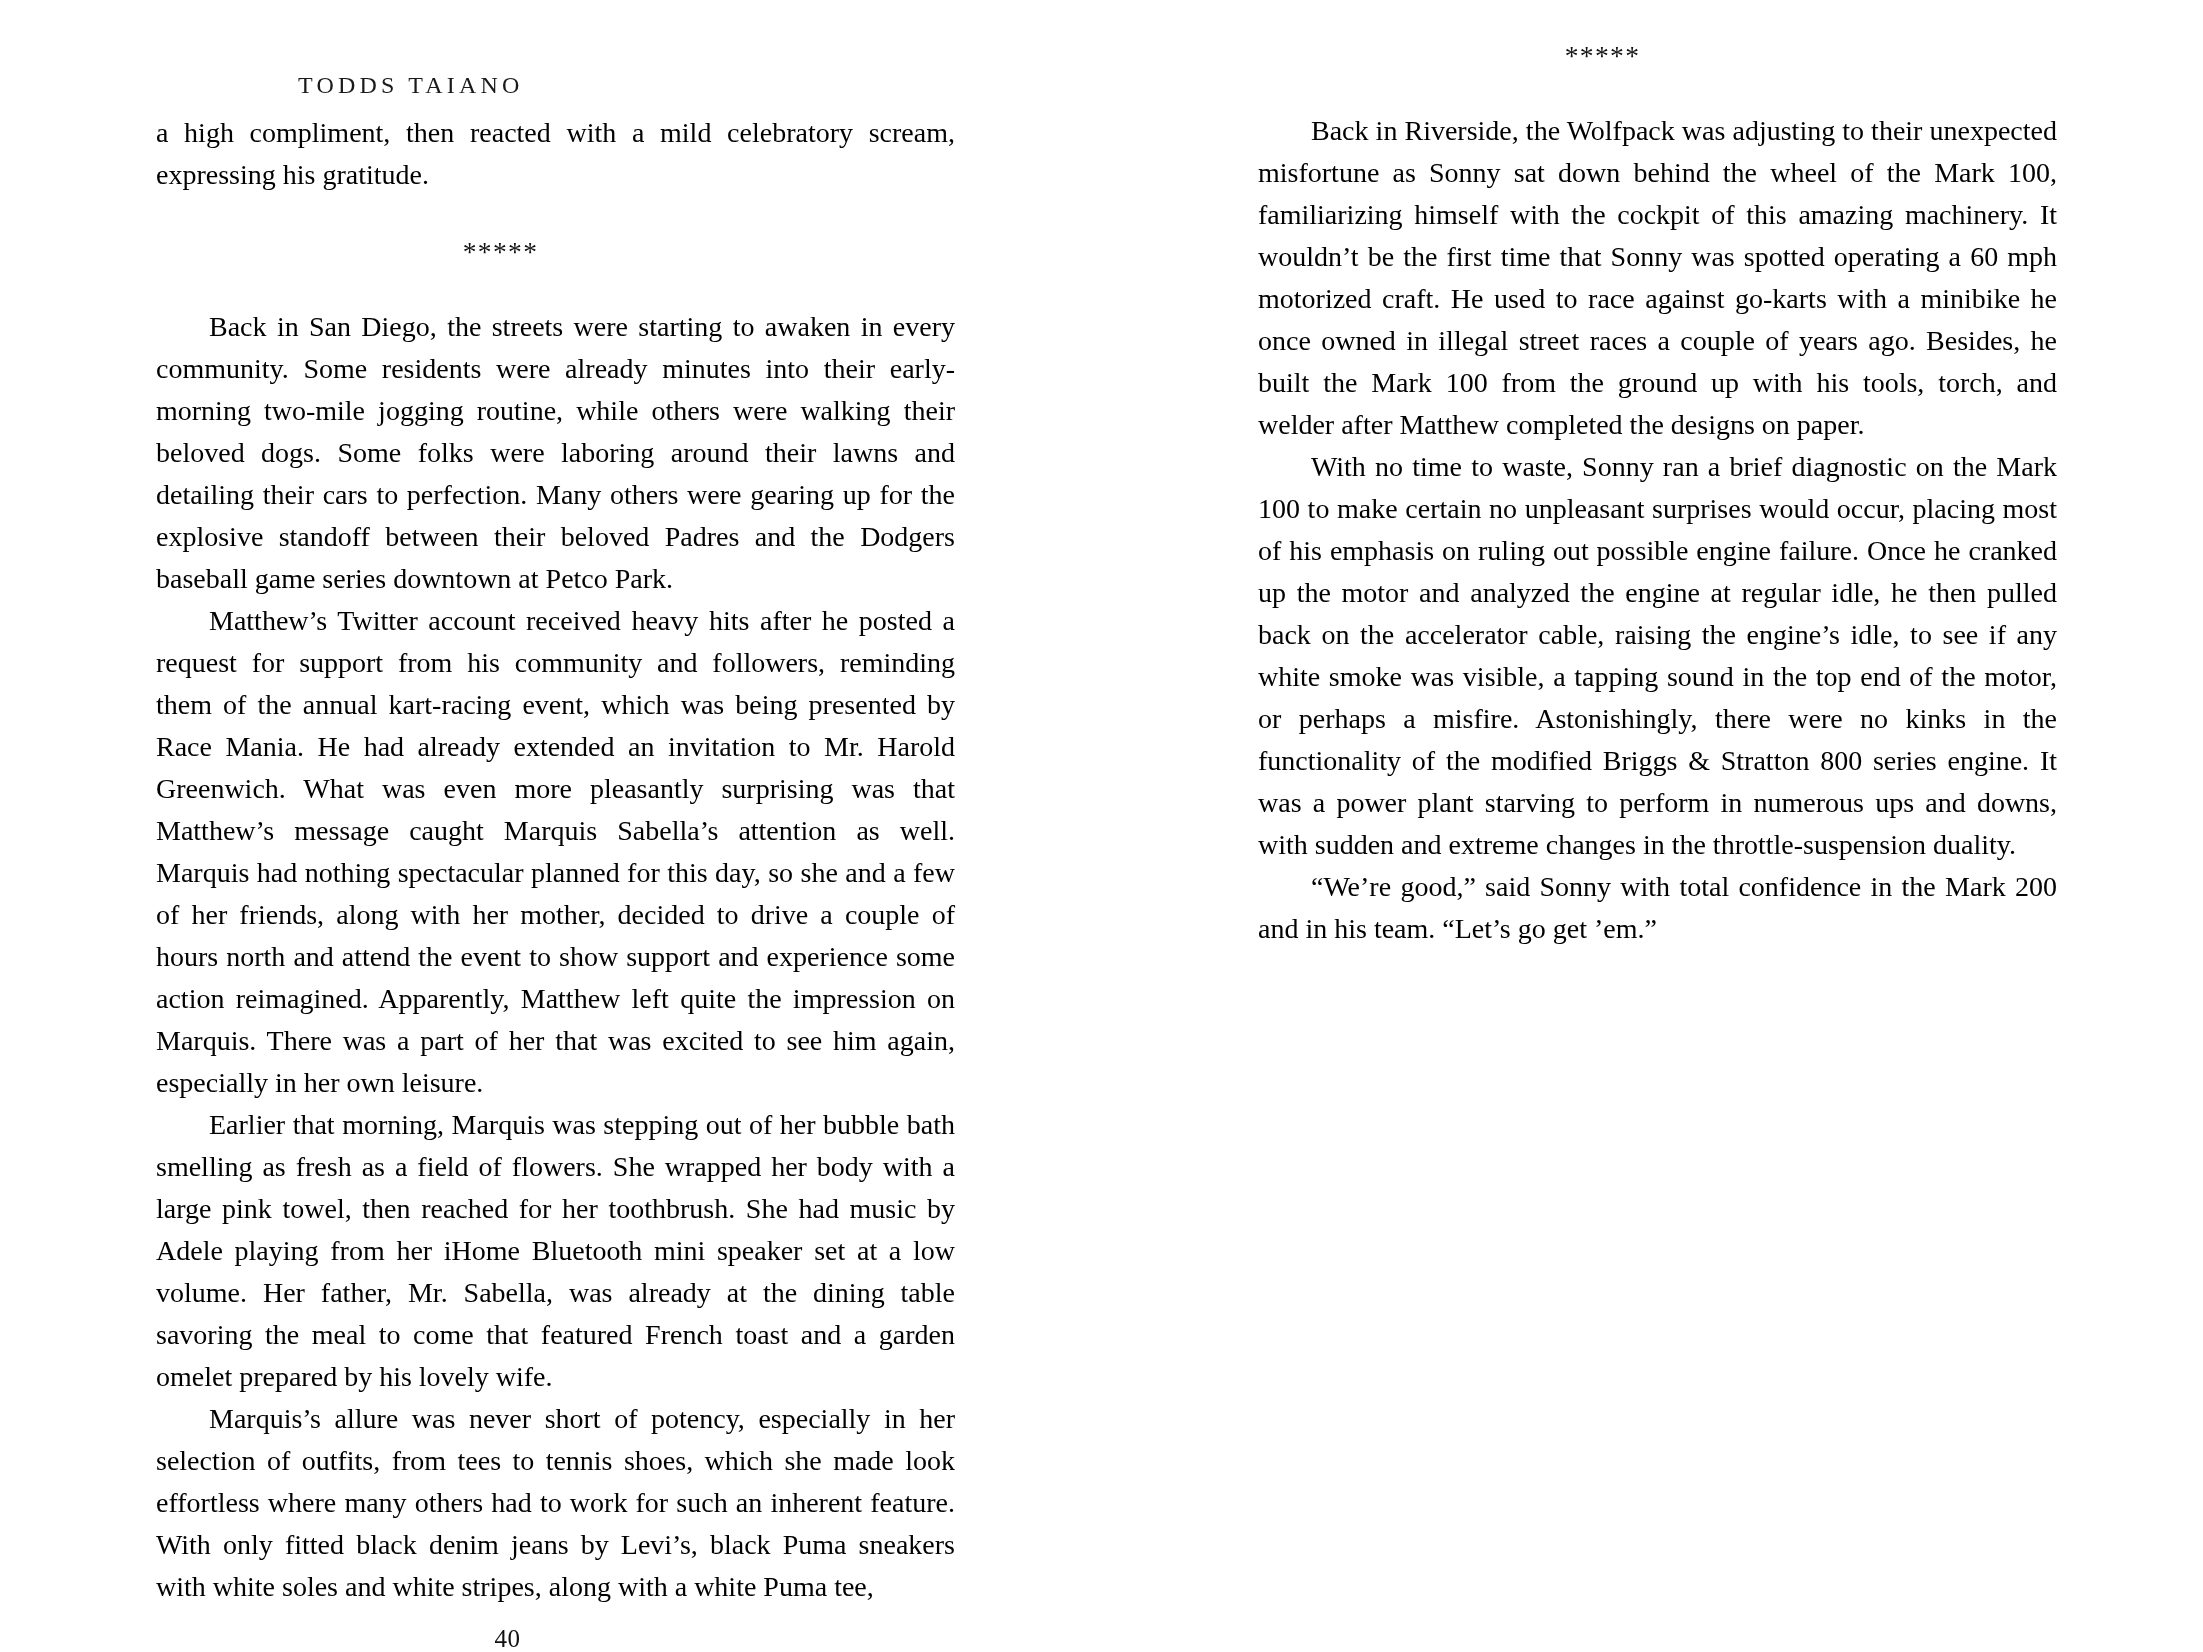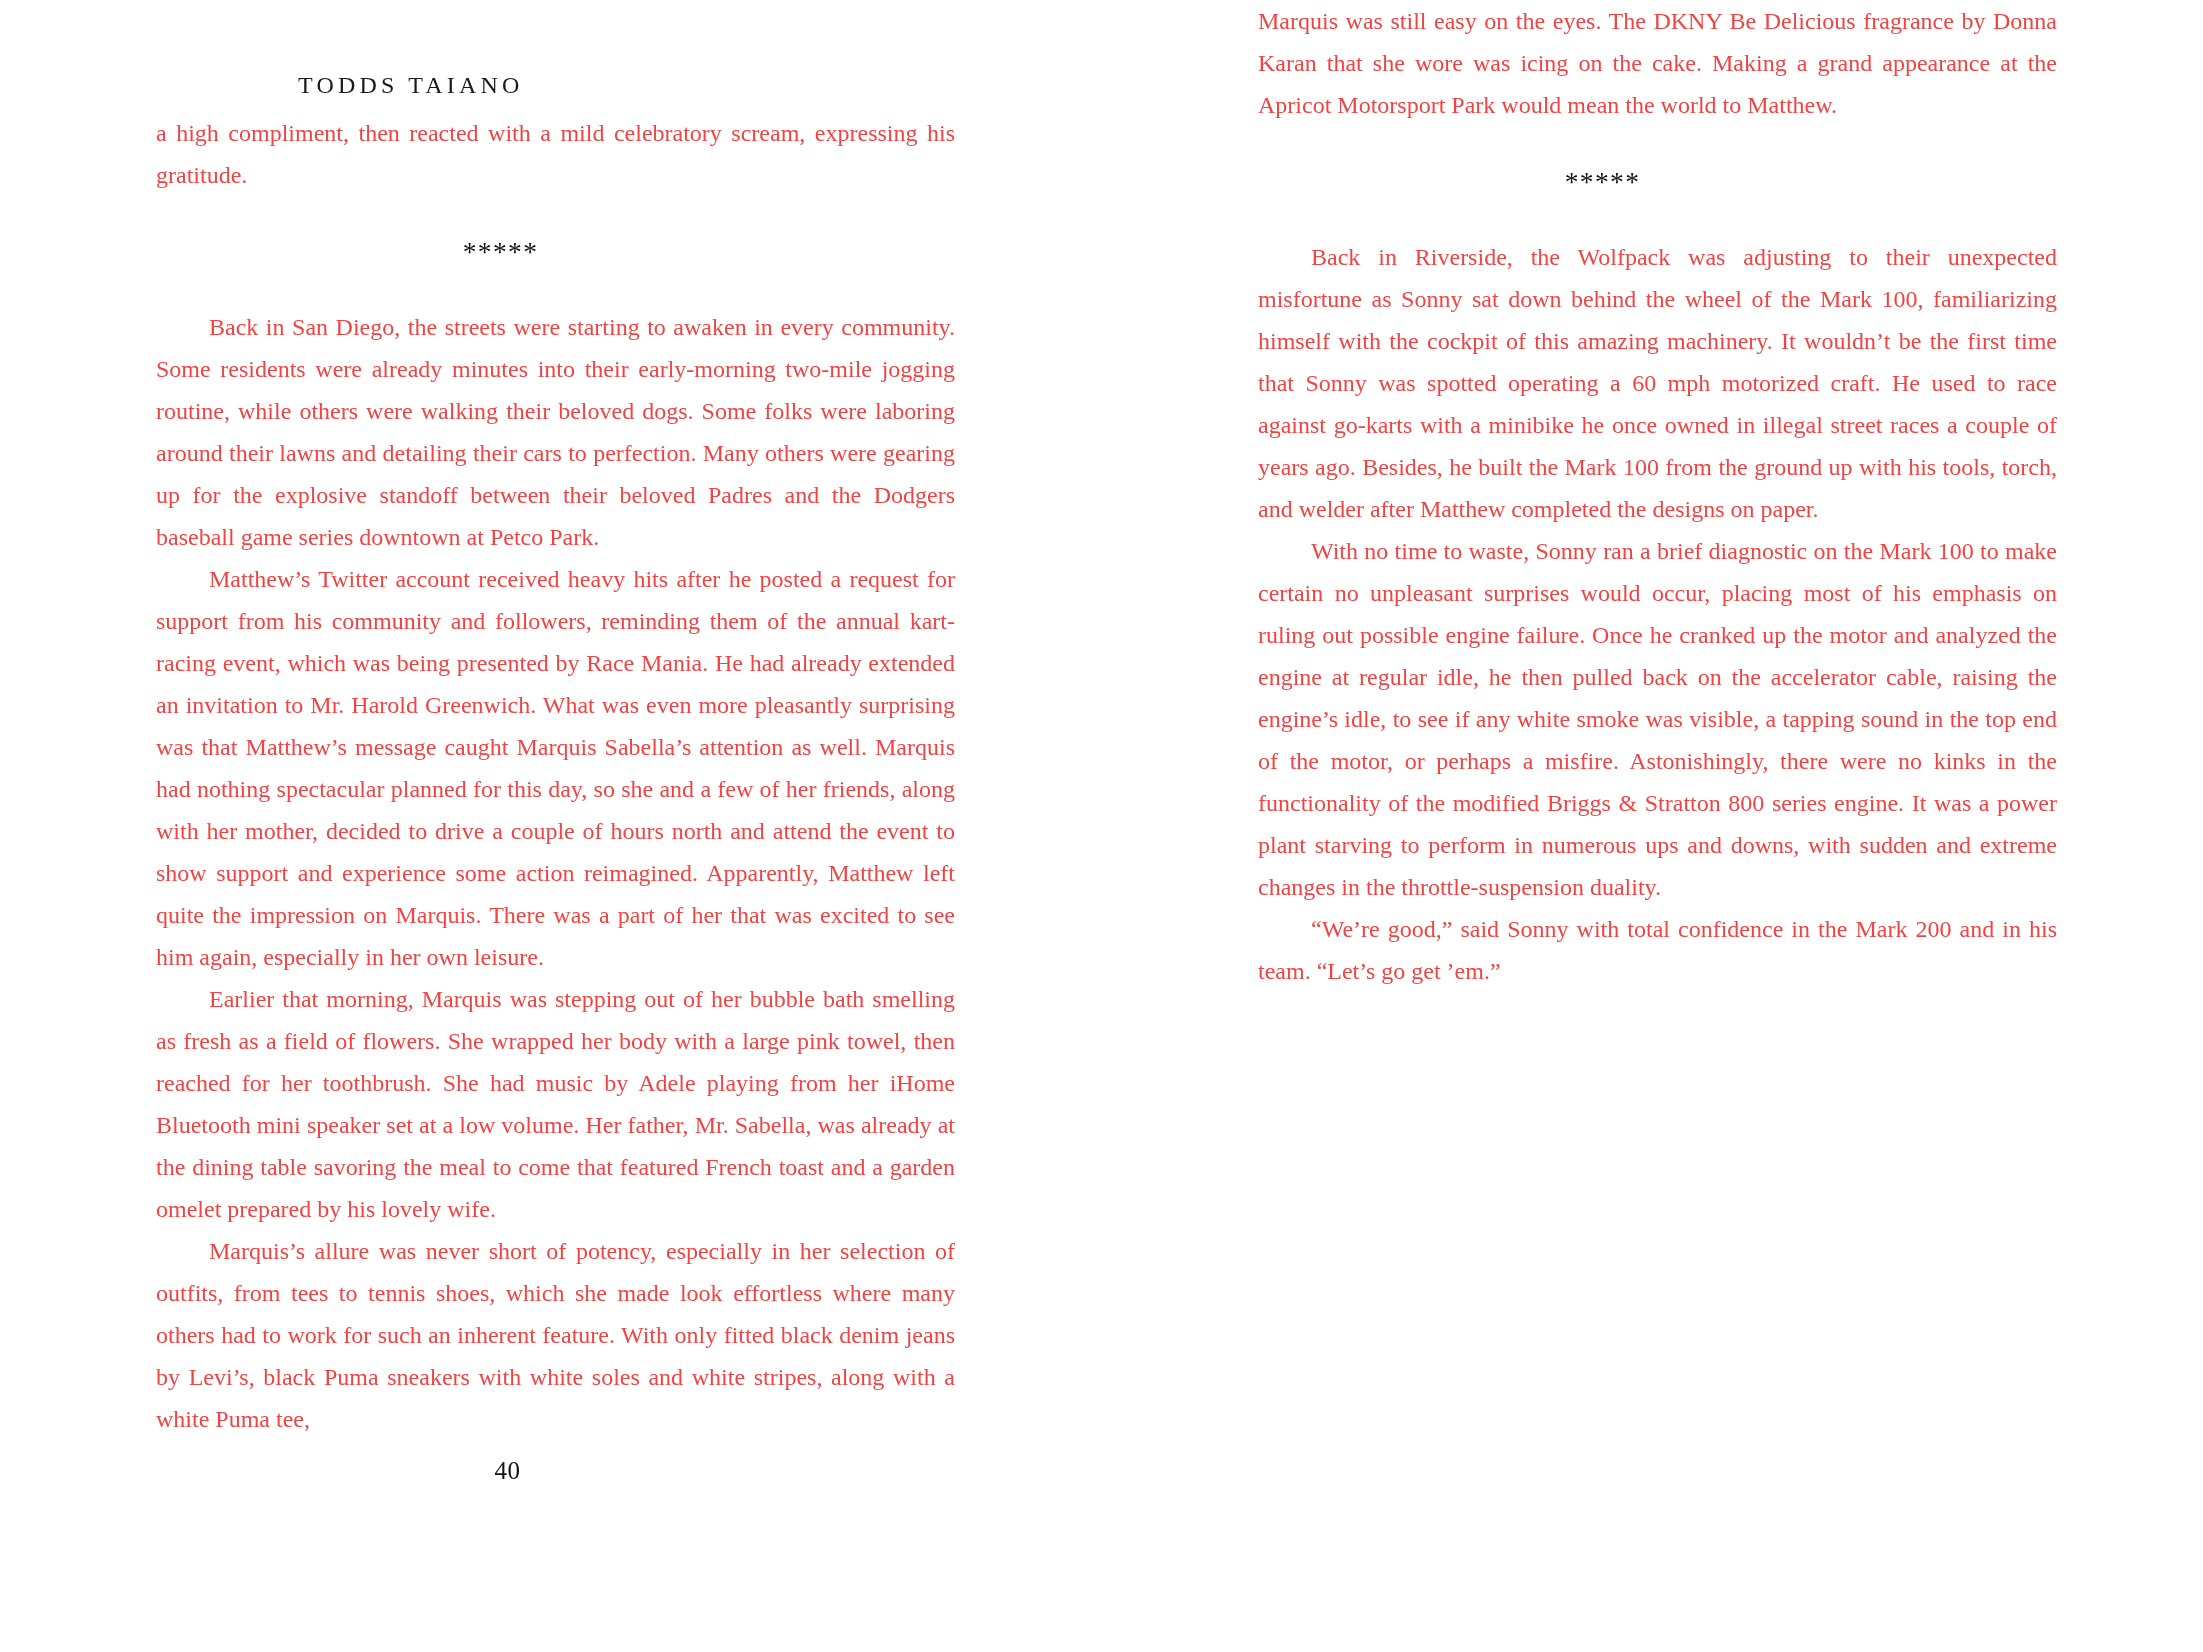--- a/index.html
+++ b/index.html
@@ -63,26 +63,26 @@
     padding-left: 133px;
     padding-right: 147px;
   }
   .page-right .textblock {
     padding-left: 133px;
     padding-right: 147px;
   }
 
   p.body-par {
     margin: 0;
-    font-size: 24px;
+    font-size: 28px;
     line-height: 42px;
     text-align: justify;
     text-justify: inter-word;
     hyphens: none;
-    color: #ef4444;
+    color: #000000;
   }
   p.body-par.indent { text-indent: 53px; }
   p.body-par.noindent { text-indent: 0; }
 
   .scene-break {
     margin: 0;
     font-size: 27.5px;
     line-height: 42px;
     text-align: center;
     letter-spacing: 1.4px;
@@ -142,21 +142,20 @@
       <span class="folio-num">40</span>
     </div>
 
   </div>
 
   <div class="page page-right">
 
 
     <div class="textblock">
 
-      <p class="body-par noindent">Marquis was still easy on the eyes. The DKNY Be Delicious fragrance by Donna Karan that she wore was icing on the cake. Making a grand appearance at the Apricot Motorsport Park would mean the world to Matthew.</p>
 
       <div class="scene-break">*****</div>
 
       <p class="body-par indent">Back in Riverside, the Wolfpack was adjusting to their unexpected misfortune as Sonny sat down behind the wheel of the Mark 100, familiarizing himself with the cockpit of this amazing machinery. It wouldn’t be the first time that Sonny was spotted operating a 60 mph motorized craft. He used to race against go-karts with a minibike he once owned in illegal street races a couple of years ago. Besides, he built the Mark 100 from the ground up with his tools, torch, and welder after Matthew completed the designs on paper.</p>
 
       <p class="body-par indent">With no time to waste, Sonny ran a brief diagnostic on the Mark 100 to make certain no unpleasant surprises would occur, placing most of his emphasis on ruling out possible engine failure. Once he cranked up the motor and analyzed the engine at regular idle, he then pulled back on the accelerator cable, raising the engine’s idle, to see if any white smoke was visible, a tapping sound in the top end of the motor, or perhaps a misfire. Astonishingly, there were no kinks in the functionality of the modified Briggs &amp; Stratton 800 series engine. It was a power plant starving to perform in numerous ups and downs, with sudden and extreme changes in the throttle-suspension duality.</p>
 
       <p class="body-par indent">“We’re good,” said Sonny with total confidence in the Mark 200 and in his team. “Let’s go get ’em.”</p>
 
     </div>

